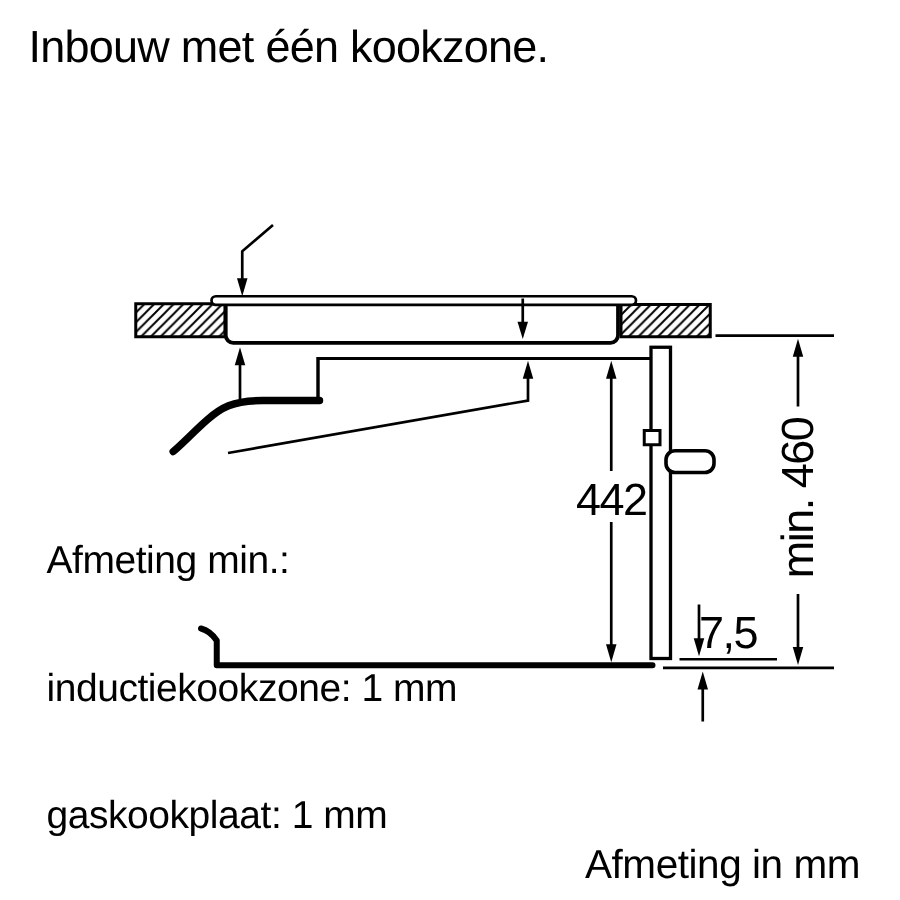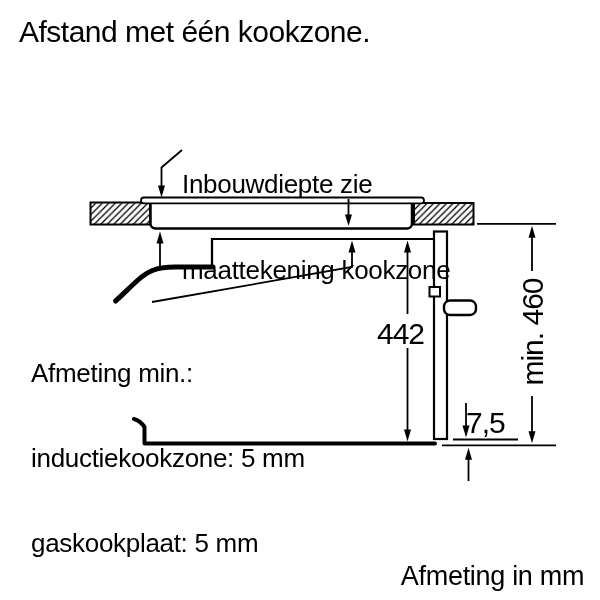--- a/index.html
+++ b/index.html
@@ -46,40 +46,40 @@
     letter-spacing: -0.3px;
   }
   .dim {
     font-size: 30px;
     letter-spacing: -1px;
   }
   .dim-442 {
     left: 377px;
     top: 317px;
     width: 61px;
-    text-align: left;
+    text-align: center;
   }
   .dim-75 {
     left: 466px;
     top: 406px;
   }
   .dim-460 {
     left: 466px;
     top: 317px;
     width: 130px;
     height: 30px;
     text-align: center;
     transform: rotate(-90deg);
     transform-origin: 50% 50%;
   }
   .footer {
     left: 390px;
     top: 561px;
     width: 205px;
-    text-align: center;
+    text-align: left;
     font-size: 27px;
     letter-spacing: -0.3px;
   }
 </style>
 </head>
 <body>
 
 <div id="stage">
 
   <svg id="diagram-svg" width="600" height="600" viewBox="0 0 600 600">
@@ -143,31 +143,27 @@
     </g>
 
     <g>
       <path d="M 466,403 V 426" stroke="#000" stroke-width="1.8" fill="none"></path>
       <polygon points="466,437.5 462.5,425.5 469.5,425.5" fill="#000"></polygon>
       <polygon points="468.5,447.7 465,459.7 472,459.7" fill="#000"></polygon>
       <path d="M 468.5,459 V 481" stroke="#000" stroke-width="1.8" fill="none"></path>
     </g>
   </svg>
 
-  <div class="txt title">Afstand met één kookzone.</div>
+  <div class="txt title">Inbouw met één kookzone.</div>
 
-  <div class="txt callout-top">
-    <div>Inbouwdiepte zie</div>
-    <div>maattekening kookzone</div>
-  </div>
 
   <div class="txt callout-left">
     <div>Afmeting min.:</div>
-    <div>inductiekookzone: 5 mm</div>
-    <div>gaskookplaat: 5 mm</div>
+    <div>inductiekookzone: 1 mm</div>
+    <div>gaskookplaat: 1 mm</div>
     
   </div>
 
   <div class="txt dim dim-442">442</div>
 
   <div class="txt dim dim-460">min. 460</div>
 
   <div class="txt dim dim-75">7,5</div>
 
   <div class="txt footer">Afmeting in mm</div>

